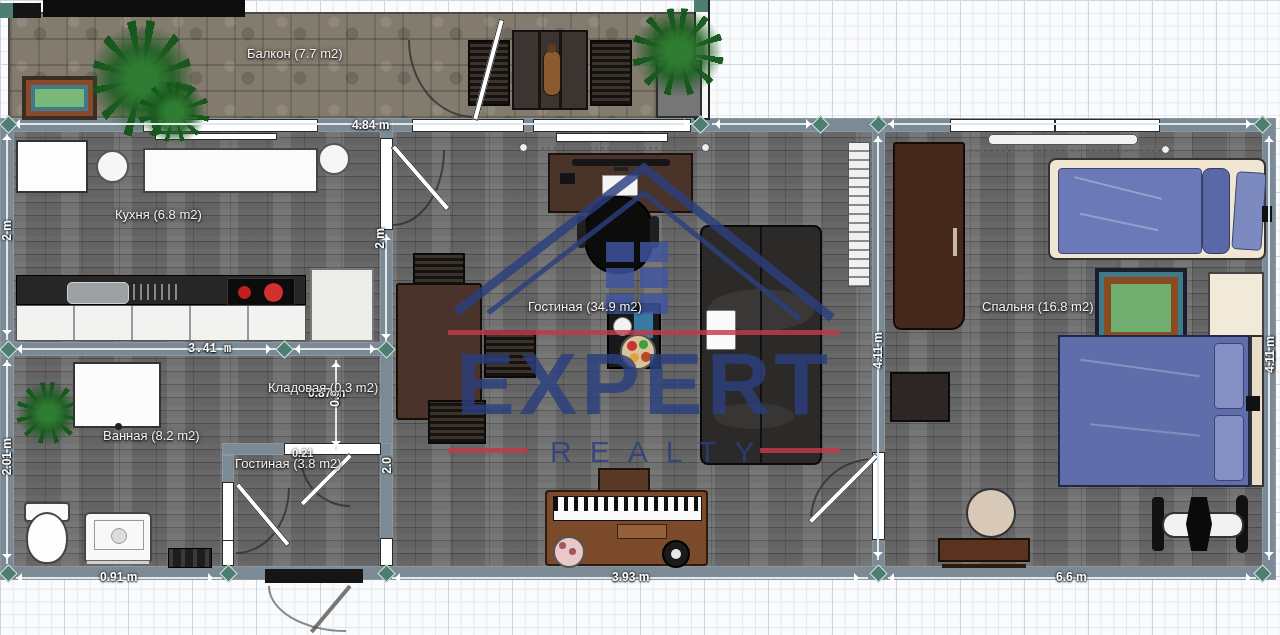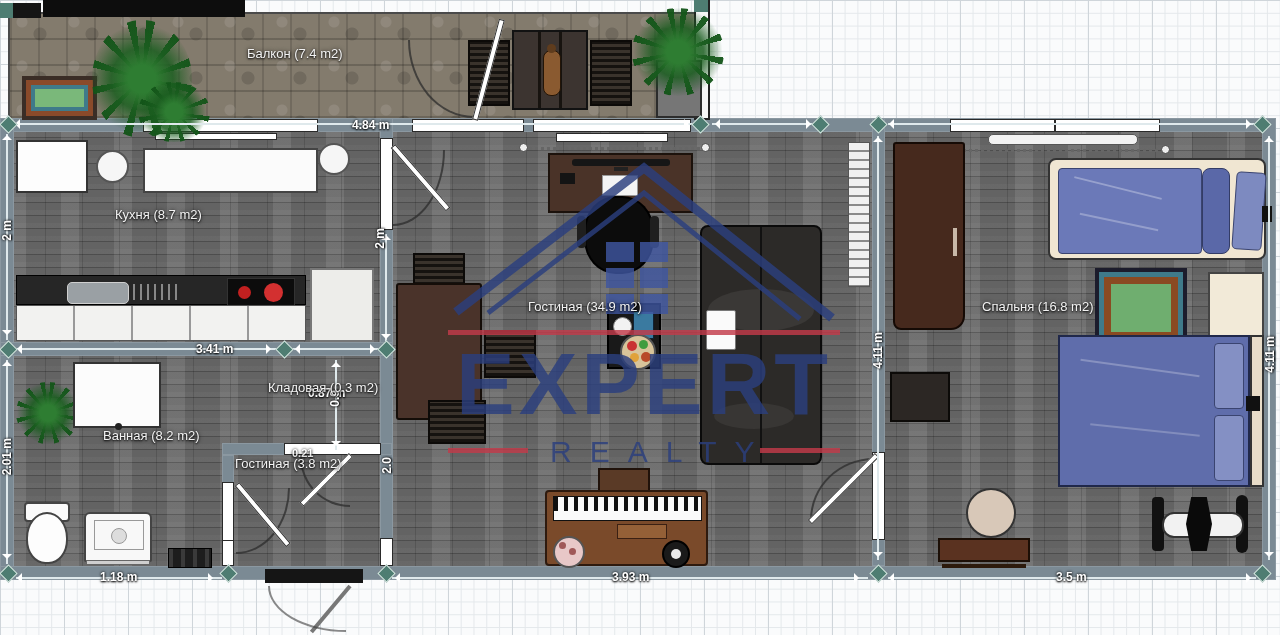--- a/index.html
+++ b/index.html
@@ -327,33 +327,33 @@
   <div class="f node z5" style="left:380px;top:343px;"></div>
   <div class="f node z5" style="left:2px;top:567px;"></div>
   <div class="f node z5" style="left:222px;top:567px;"></div>
   <div class="f node z5" style="left:380px;top:567px;"></div>
   <div class="f node z5" style="left:872px;top:567px;"></div>
   <div class="f node z5" style="left:1256px;top:567px;"></div>
 
   <div class="f dlab z7" style="left:352px;top:118px;">4.84 m</div>
   <div class="f dlab vert z7" style="left:0px;top:220px;">2 m</div>
   <div class="f dlab vert z7" style="left:373px;top:228px;">2 m</div>
-  <div class="f dlab z7" style="left:196px;top:342px;">3.41 m</div>
+  <div class="f dlab z7" style="left:188px;top:342px;font-family:Liberation Mono, monospace;">3.41 m</div>
   <div class="f dlab z7" style="left:308px;top:354px;margin-top:32px;">0.87 m</div>
   <div class="f dlab vert z7" style="left:328px;top:390px;">0.9</div>
   <div class="f dlab vert z7" style="left:0px;top:438px;">2.01 m</div>
-  <div class="f dlab z7" style="left:100px;top:570px;">1.18 m</div>
+  <div class="f dlab z7" style="left:100px;top:570px;">0.91 m</div>
   <div class="f dlab z7" style="left:292px;top:447px;font-size:11px;opacity:.85;">0.21</div>
   <div class="f dlab vert z7" style="left:380px;top:457px;">2.0</div>
   <div class="f dlab z7" style="left:612px;top:570px;">3.93 m</div>
   <div class="f dlab vert z7" style="left:871px;top:332px;">4.11 m</div>
   <div class="f dlab vert z7" style="left:1263px;top:336px;">4.11 m</div>
-  <div class="f dlab z7" style="left:1056px;top:570px;">3.5 m</div>
-
-  <div class="f rlab z7" style="left:247px;top:46px;">Балкон (7.4 m2)</div>
-  <div class="f rlab z7" style="left:115px;top:207px;">Кухня (8.7 m2)</div>
+  <div class="f dlab z7" style="left:1056px;top:570px;">6.6 m</div>
+
+  <div class="f rlab z7" style="left:247px;top:46px;">Балкон (7.7 m2)</div>
+  <div class="f rlab z7" style="left:115px;top:207px;">Кухня (6.8 m2)</div>
   <div class="f rlab z7" style="left:528px;top:299px;">Гостиная (34.9 m2)</div>
   <div class="f rlab z7" style="left:982px;top:299px;">Спальня (16.8 m2)</div>
   <div class="f rlab z7" style="left:103px;top:428px;">Ванная (8.2 m2)</div>
   <div class="f rlab z7" style="left:268px;top:380px;">Кладовая (0.3 m2)</div>
   <div class="f rlab z7" style="left:235px;top:456px;">Гостиная (3.8 m2)</div>
 
 </div>
 
 </body></html>

